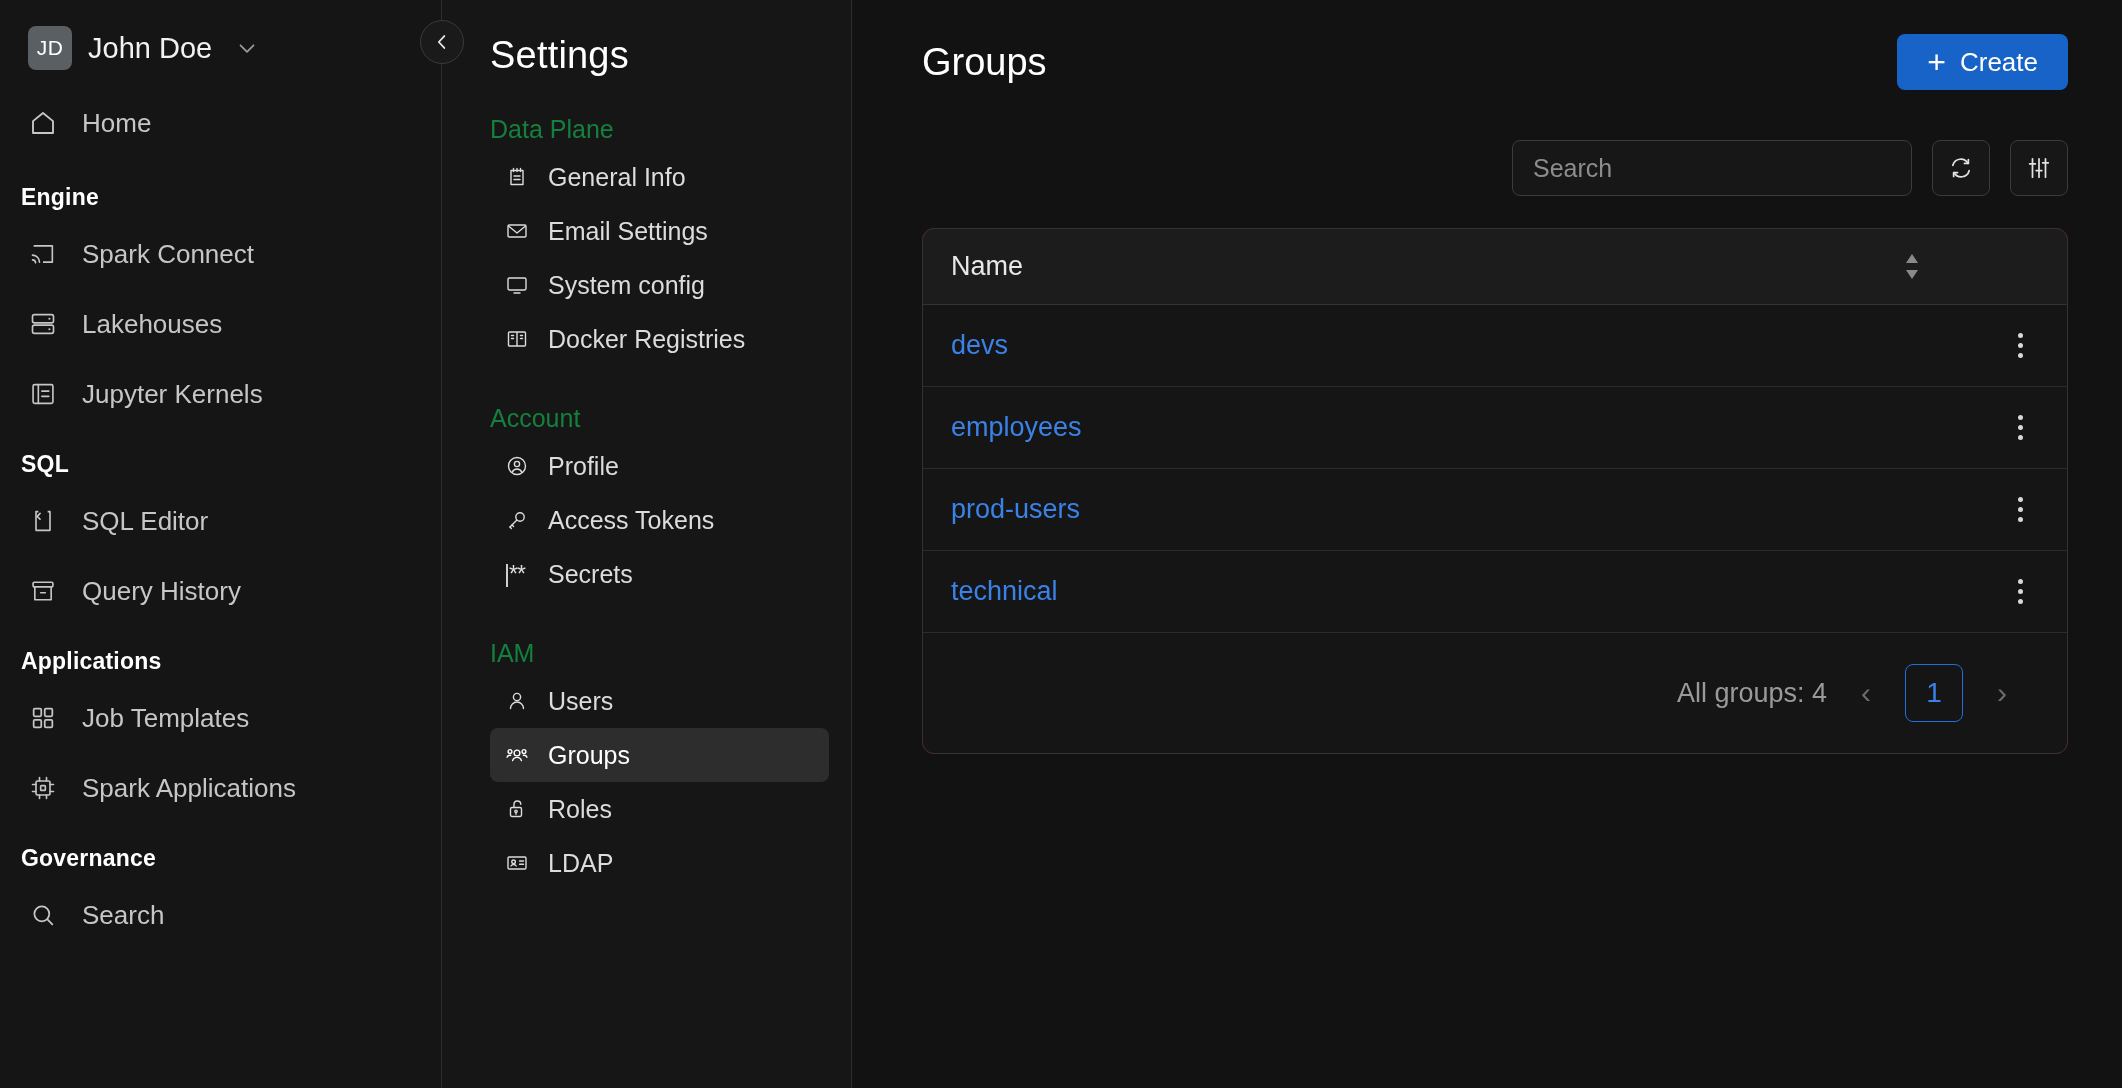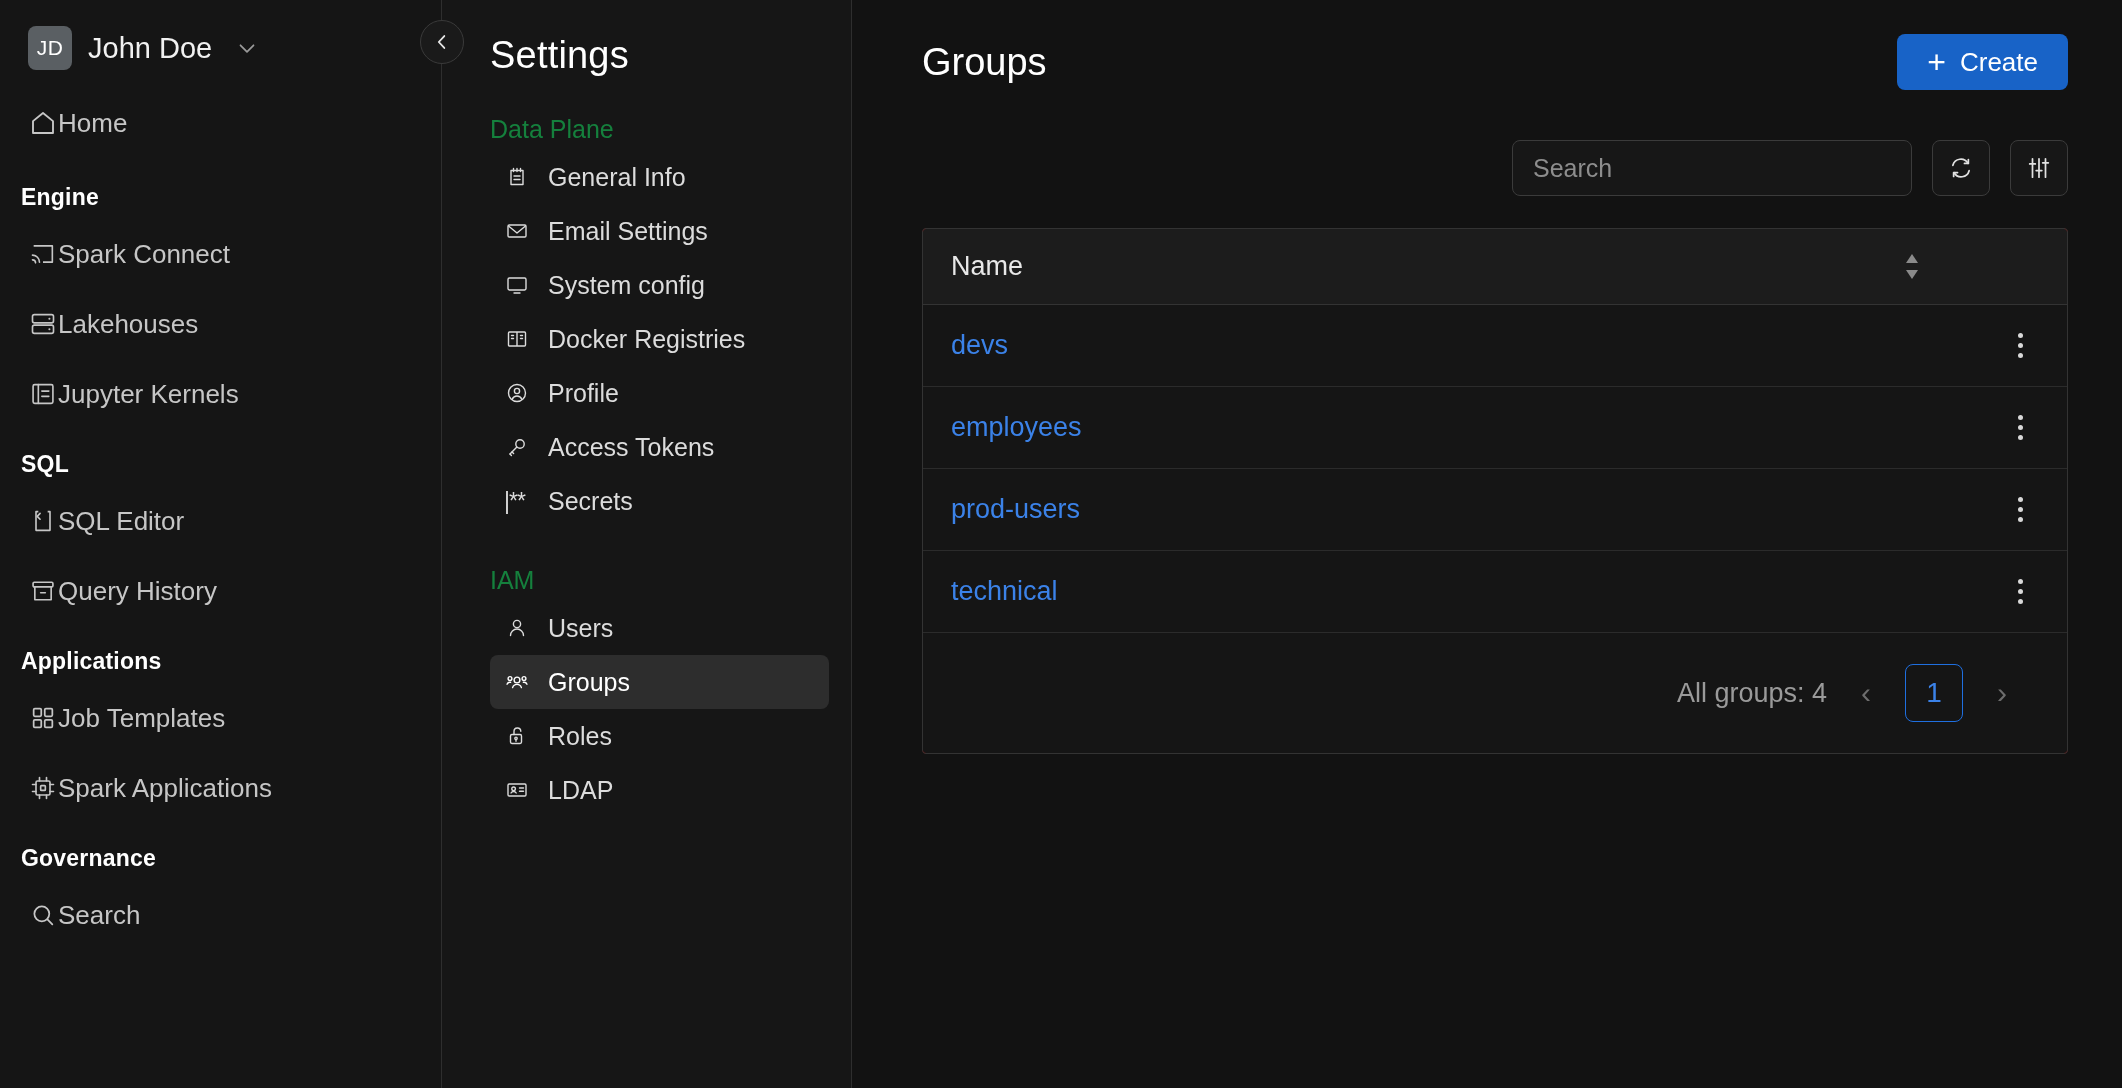--- a/index.html
+++ b/index.html
@@ -28,21 +28,21 @@
   .avatar {
     width: 44px; height: 44px; border-radius: 8px;
     background: #5a5f63; color: #fff;
     display: flex; align-items: center; justify-content: center;
     font-size: 21px; font-weight: 500; letter-spacing: .5px;
   }
   .user-name { color: #f1f1f1; font-size: 29px; font-weight: 400; }
   .chev-down { margin-left: 6px; display:flex; align-items:center; }
   .nav-scroll { padding-top: 10px; }
   .nav-item {
-    display: flex; align-items: center; 
+    display: flex; align-items: center; gap: 24px;
     height: 70px; padding-left: 28px;
     color: #c6c6c6; font-size: 26px; cursor: pointer;
   }
   .nav-item .ico { width: 30px; height: 30px; flex: 0 0 30px; display:flex; align-items:center; justify-content:center; }
   .nav-group {
     color: #ffffff; font-size: 23px; font-weight: 700;
     padding: 22px 0 8px 21px; letter-spacing: .2px;
   }
   .nav-group.first { padding-top: 26px; }
 
@@ -110,21 +110,21 @@
   .search-box input::placeholder { color: #8d8d8d; }
   .icon-btn {
     width: 58px; height: 56px; border: 1px solid #3b3b3b; border-radius: 8px;
     background: #171717; display:flex; align-items:center; justify-content:center;
     cursor: pointer;
   }
 
   
   .table-card {
     margin: 32px 54px 0 70px;
-    border: 1px solid #333333; border-radius: 4px;
+    border: 1px solid #333333; border-radius: 12px;
     background: #b91c1c; overflow: hidden;
   }
   .t-head {
     display: flex; align-items: center; justify-content: space-between;
     height: 76px; padding: 0 38px 0 28px;
     background: #1c1c1c; border-bottom: 1px solid #333333;
   }
   .t-head .col-name { color: #e8e8e8; font-size: 27px; }
   .sort-ico { display: flex; flex-direction: column; gap: 3px; cursor: pointer; margin-right: 108px;}
   .t-row {
@@ -320,20 +320,21 @@
       <span class="ico">
         <svg width="24" height="24" viewBox="0 0 24 24" fill="none" stroke="#dcdcdc" stroke-width="1.4">
           <rect x="3.5" y="5" width="17" height="14" rx="1"></rect>
             <path d="M12 5v14"></path>
           <path d="M6.5 8.5h2M6.5 11.5h2M15.5 8.5h2M15.5 11.5h2" stroke-linecap="round"></path>
         </svg>
       </span>
       <span>Docker Registries</span>
     </div>
 
+    <div class="set-group">Account</div>
 
     <div class="set-item">
       <span class="ico">
         <svg width="24" height="24" viewBox="0 0 24 24" fill="none" stroke="#dcdcdc" stroke-width="1.4">
           <circle cx="12" cy="12" r="8.5"></circle>
             <circle cx="12" cy="10" r="2.6"></circle>
           <path d="M7.2 18.2a5.2 5.2 0 019.6 0" stroke-linecap="round"></path>
         </svg>
       </span>
       <span>Profile</span>

